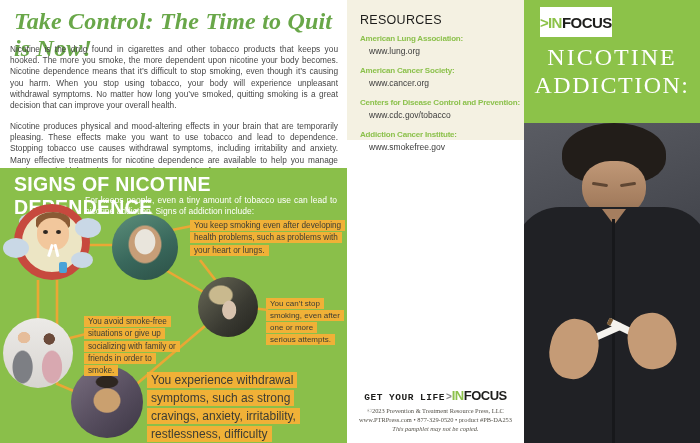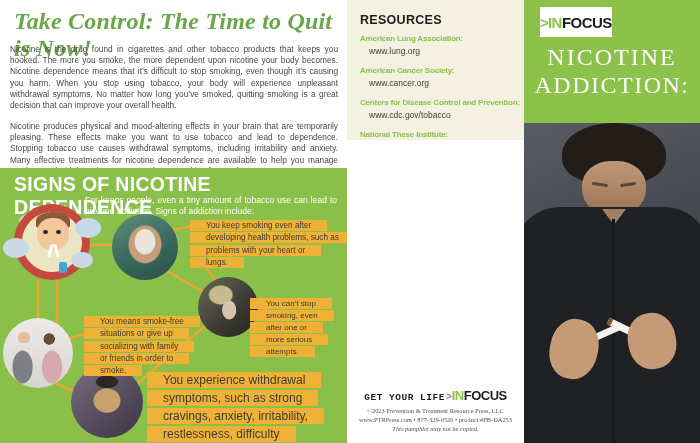--- a/index.html
+++ b/index.html
@@ -19,23 +19,23 @@
   .par2 { top:121px; }
 
   
   .signs { position:absolute; left:0; top:168px; width:350px; height:275px; background:#8abf4a; overflow:hidden; }
   .signs-title { position:absolute; left:14px; top:5px; font-size:19.5px; font-weight:bold; color:#ffffff; letter-spacing:0.3px; }
   .signs-intro { position:absolute; left:85px; top:27px; width:252px; font-size:8.5px; line-height:1.25;
     color:#ffffff; text-align:justify; }
   .connectors { position:absolute; left:0; top:0; width:350px; height:275px; }
 
   .callout { position:absolute; font-size:8.2px; line-height:1.5; color:#3c3c34; }
-  .callout span { background:#f0b137; padding:1px 16px; box-decoration-break:clone; -webkit-box-decoration-break:clone; }
+  .callout span { background:#f0b137; padding:1px 4px; box-decoration-break:clone; -webkit-box-decoration-break:clone; }
   .co1 { left:190px; top:52px; width:152px; }
-  .co2 { left:250px; top:130px; width:74px; font-size:8px; }
+  .co2 { left:266px; top:130px; width:74px; font-size:8px; }
   .co3 { left:84px; top:148px; width:100px; }
   .co4 { left:147px; top:203px; width:194px; font-size:12px; }
 
   .circ { position:absolute; border-radius:50%; overflow:hidden; }
   
   .cartoon-wrap { position:absolute; left:5px; top:32px; width:100px; height:100px; }
   .ring { position:absolute; left:9px; top:4px; width:76px; height:76px; border-radius:50%;
     background:#ece5c4; border:8px solid #c7493e; }
   .cloud { position:absolute; background:#c9d8e6; border-radius:50%; }
   .cl1 { left:-2px; top:38px; width:26px; height:20px; }
@@ -71,21 +71,21 @@
       linear-gradient(180deg, #eceae7 0%, #d8d5d1 100%); }
   .ph-stress { left:71px; top:198px; width:72px; height:72px;
     background:
       radial-gradient(ellipse 22px 20px at 50% 48%, #caa06f 0 58%, rgba(202,160,111,0) 64%),
       radial-gradient(ellipse 18px 10px at 50% 22%, #2e2620 0 58%, rgba(46,38,32,0) 66%),
       linear-gradient(140deg, #7a6f80 0%, #564d5e 55%, #3c3644 100%); }
 
   
   .mid { position:absolute; left:347px; top:0; width:177px; height:443px; background:#ffffff; }
   .cream { position:absolute; left:0; top:0; width:177px; height:140px; background:#f4f1e2; }
-  .res-heading { position:absolute; left:13px; top:13px; font-size:12.5px; font-weight:bold;
+  .res-heading { position:absolute; left:13px; top:13px; font-size:12.5px; font-weight:normal;
     color:#1d1d1b; letter-spacing:0.3px; }
   .res-list { position:absolute; left:13px; top:32px; width:162px; }
   .res-item { margin-bottom:6px; }
   .res-name { font-size:8px; color:#8cc14c; font-weight:bold; letter-spacing:-0.2px; white-space:nowrap; line-height:13px; }
   .res-url { font-size:8.5px; color:#3c3c3c; padding-left:9px; line-height:13px; }
 
   .mid-footer { position:absolute; left:0; top:386px; width:177px; text-align:center; }
   .logo-line { display:inline-flex; align-items:baseline; }
   .logo-prefix { font-family:"Liberation Mono", monospace; font-weight:bold; font-size:9.5px; color:#1d1d1b; letter-spacing:0.5px; }
   .logo-gt { font-size:10px; color:#8a8a8a; font-weight:bold; margin-left:1px; }
@@ -175,42 +175,43 @@
       <div class="c-lighter"></div>
     </div>
 
     <div class="circ ph-mask"></div>
     <div class="circ ph-woman"></div>
     <div class="circ ph-couple"></div>
     <div class="circ ph-stress"></div>
 
     <div class="callout co1"><span>You keep smoking even after developing health problems, such as problems with your heart or lungs.</span></div>
     <div class="callout co2"><span>You can’t stop smoking, even after one or more serious attempts.</span></div>
-    <div class="callout co3"><span>You means smoke-free situations or give up socializing with family or friends in order to smoke.</span></div>
+    <div class="callout co3"><span>You avoid smoke-free situations or give up socializing with family or friends in order to smoke.</span></div>
     <div class="callout co4"><span>You experience withdrawal symptoms, such as strong cravings, anxiety, irritability, restlessness, difficulty concentrating, depression, frustration, anger, increased hunger, insomnia, constipation, or diarrhea.</span></div>
   </div>
 
   <div class="mid">
     <div class="cream">
       <div class="res-heading">RESOURCES</div>
       <div class="res-list">
         <div class="res-item">
           <div class="res-name">American Lung Association:</div>
           <div class="res-url">www.lung.org</div>
         </div>
         <div class="res-item">
           <div class="res-name">American Cancer Society:</div>
           <div class="res-url">www.cancer.org</div>
         </div>
         <div class="res-item">
           <div class="res-name">Centers for Disease Control and Prevention:</div>
           <div class="res-url">www.cdc.gov/tobacco</div>
         </div>
         <div class="res-item">
-          <div class="res-name">National These Institute:</div>
+          <div class="res-name">Addiction Cancer Institute:</div>
+          <div class="res-url">www.smokefree.gov</div>
         </div>
       </div>
     </div>
 
     <div class="mid-footer">
       <div class="logo-line">
         <span class="logo-prefix">GET YOUR LIFE</span>
         <span class="logo-gt">&gt;</span>
         <span class="logo-in">IN</span>
         <span class="logo-focus">FOCUS</span>

